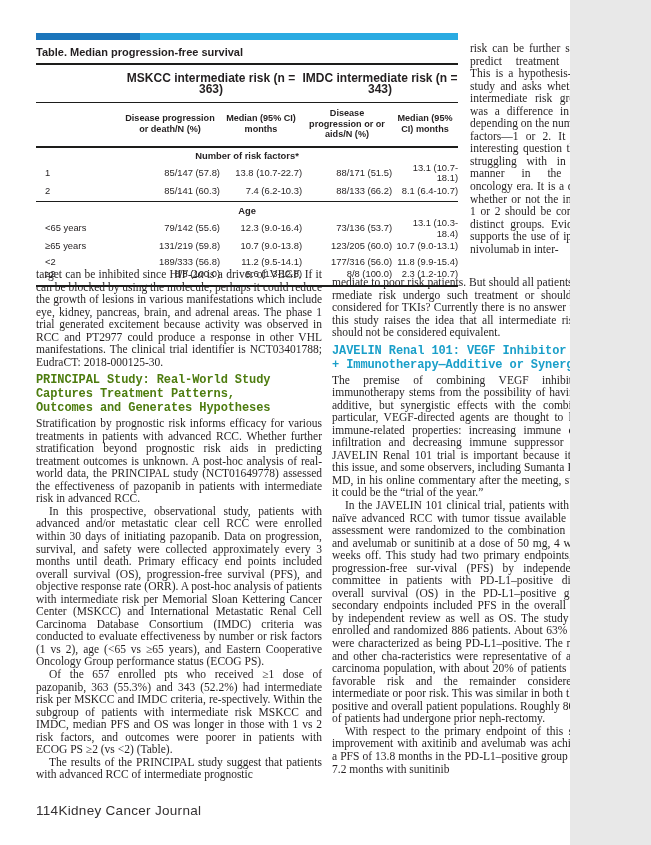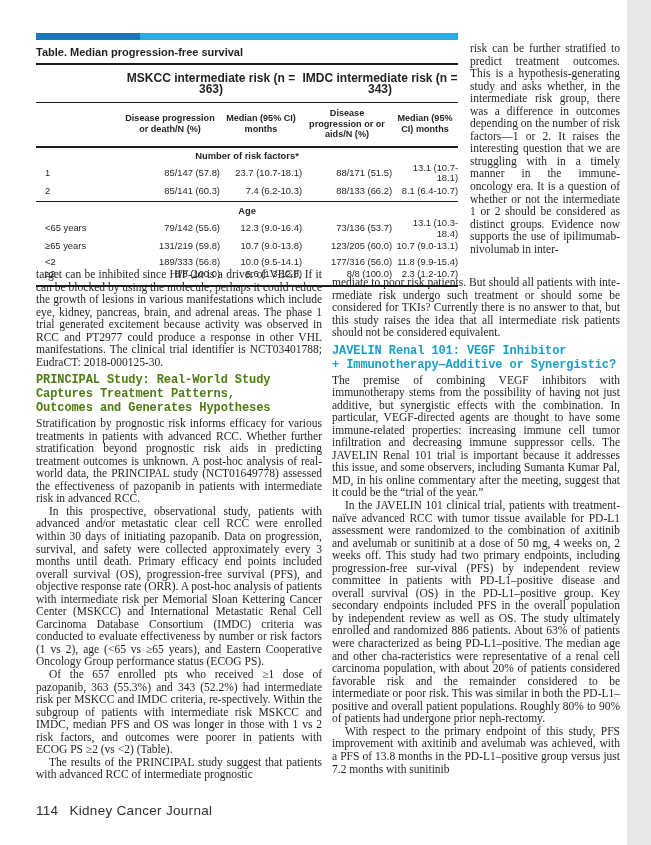--- a/index.html
+++ b/index.html
@@ -1,18 +1,18 @@
 <!DOCTYPE html>
 <html><head>
 <meta charset="utf-8">
 <style>
   html,body { margin:0; padding:0; background:#e8e8e8; }
   .page {
     position: relative;
-    width: 627px; height: 845px;
+    width: 570px; height: 845px;
     background: #ffffff;
     font-family: "Liberation Serif", serif;
     color: #231f20;
     overflow: hidden;
   }
 
   
   .table-block { position:absolute; left:36px; top:33px; width:422px; }
   .tbl-bar { display:flex; height:7px; }
   .tbl-bar-dark { width:104px; height:100%; }
@@ -52,21 +52,21 @@
   }
   .top-right-col { position:absolute; left:470px; top:42px; width:150px; height:236px; overflow:hidden; }
   .col-left  { position:absolute; left:36px;  top:268px; width:286px; height:534px; overflow:hidden; }
   .col-right { position:absolute; left:332px; top:276px; width:288px; height:534px; overflow:hidden; }
 
   
   .page-footer {
     position:absolute; left:36px; top:803px;
     font-family:"Liberation Sans", sans-serif;
     font-size:13.5px; letter-spacing:0.3px; color:#343031;
-    display:flex; gap:11px;
+    display:flex; 
   }
 </style>
 </head>
 <body>
 
 <div class="page">
 
   <div class="table-block">
     <div class="tbl-bar">
       <div class="tbl-bar-dark" style="background: rgb(27, 117, 187);"></div>
@@ -95,21 +95,21 @@
           <td>Median (95% CI) months</td>
         </tr>
       </thead>
       <tbody id="tbl-body">
           <tr class="section-row">
             <td colspan="5">Number of risk factors*</td>
           </tr>
           <tr class="data-row">
             <td class="row-label">1</td>
             <td>85/147 (57.8)</td>
-            <td>23.7 (10.7-18.1)</td>
+            <td>13.8 (10.7-22.7)</td>
             <td>88/171 (51.5)</td>
             <td>13.1 (10.7-18.1)</td>
           </tr>
           <tr class="data-row last-in-section">
             <td class="row-label">2</td>
             <td>85/141 (60.3)</td>
             <td>7.4 (6.2-10.3)</td>
             <td>88/133 (66.2)</td>
             <td>8.1 (6.4-10.7)</td>
           </tr>
@@ -126,21 +126,21 @@
           <tr class="data-row last-in-section">
             <td class="row-label">≥65 years</td>
             <td>131/219 (59.8)</td>
             <td>10.7 (9.0-13.8)</td>
             <td>123/205 (60.0)</td>
             <td>10.7 (9.0-13.1)</td>
           </tr>
           <tr class="data-row">
             <td class="row-label">&lt;2</td>
             <td>189/333 (56.8)</td>
-            <td>10.0 (9.5-14.1)</td>
+            <td>11.2 (9.5-14.1)</td>
             <td>177/316 (56.0)</td>
             <td>11.8 (9.9-15.4)</td>
           </tr>
           <tr class="data-row last-in-section">
             <td class="row-label">≥2</td>
             <td>8/8 (100.0)</td>
             <td>5.6 (1.3-12.8)</td>
             <td>8/8 (100.0)</td>
             <td>2.3 (1.2-10.7)</td>
           </tr>

